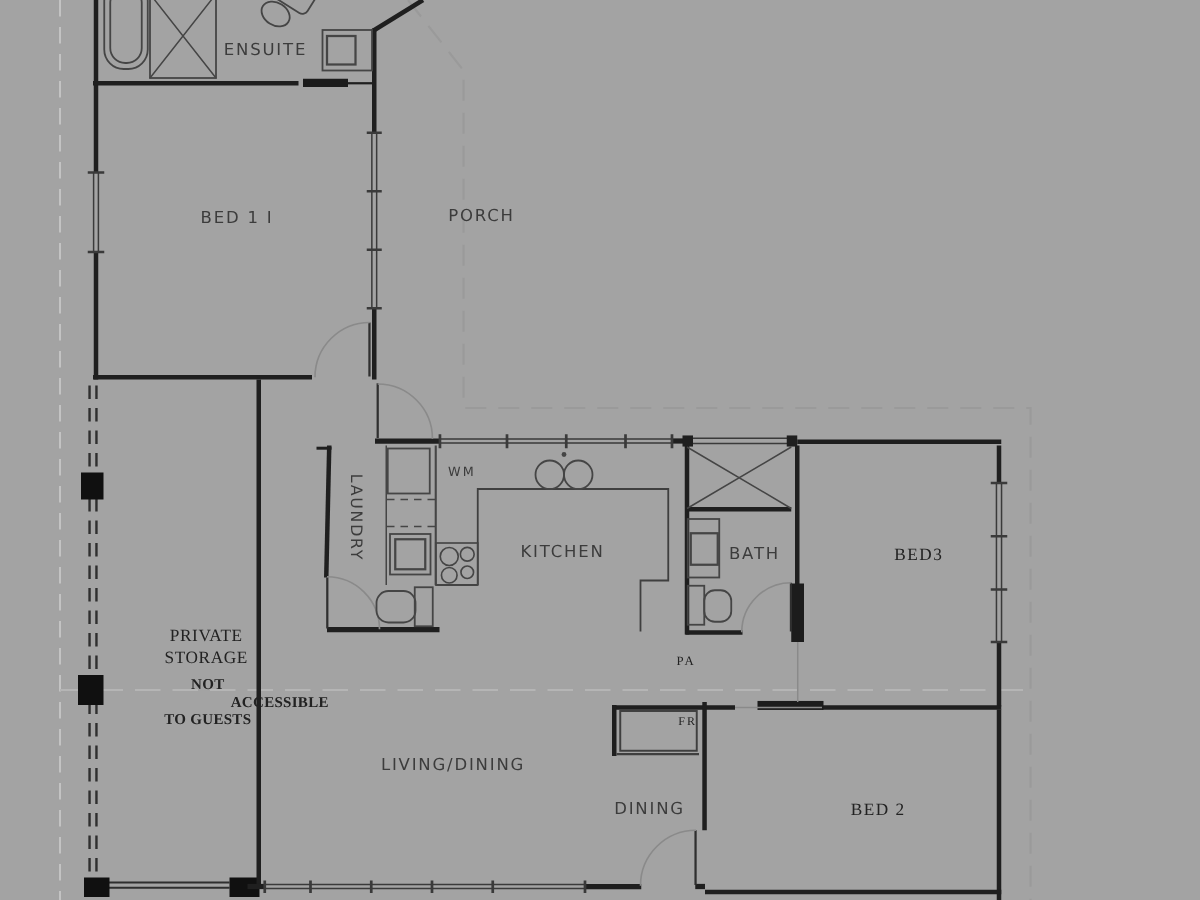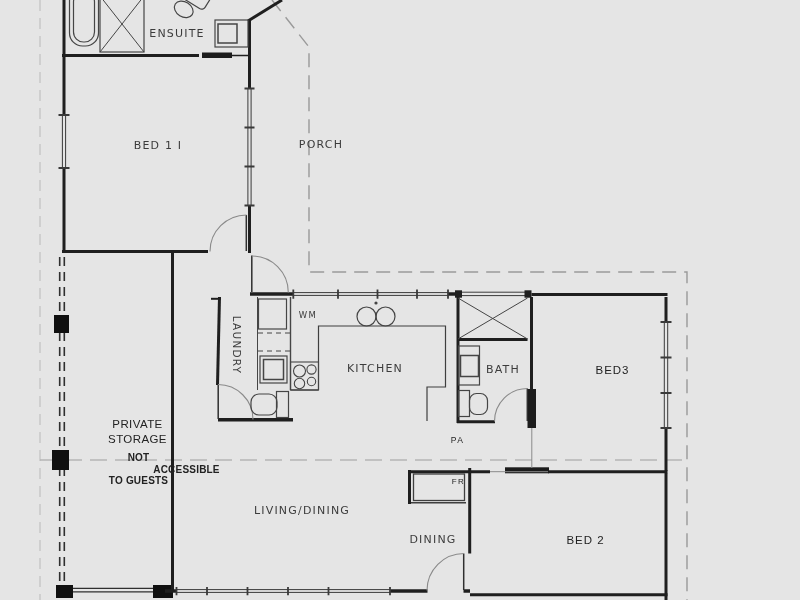--- a/index.html
+++ b/index.html
@@ -1,27 +1,27 @@
 <!DOCTYPE html>
 <html><head>
 <meta charset="utf-8">
 <style>
   html,body{margin:0;padding:0;background:#ffffff;}
   .stage{
-    position:relative;width:800px;height:600px;background:#e5e5e5;overflow:hidden;
+    position:relative;width:800px;height:600px;background:#a3a3a3;overflow:hidden;
     font-family:"DejaVu Sans","Liberation Sans",sans-serif;
   }
   svg{position:absolute;left:0;top:0;}
   .lbl{
     position:absolute;transform:translate(-50%,-50%);
     color:#3c3c3c;font-size:11px;letter-spacing:1.2px;white-space:nowrap;
     font-family:"DejaVu Sans",sans-serif;font-weight:400;
   }
   .lbl-b{
-    font-family:Liberation Sans, sans-serif;color:#222;letter-spacing:0.4px;font-size:11.5px;padding-left:41px;
+    font-family:Liberation Serif, serif;color:#222;letter-spacing:0.4px;font-size:11.5px;padding-left:41px;
   }
   .small{font-size:8.5px;letter-spacing:1.5px;}
   .rot{transform:translate(-50%,-50%) rotate(90deg);}
   .note{font-weight:bold;font-size:10px;letter-spacing:0.2px;}
 </style>
 </head>
 <body>
 
 <div class="stage">
 

